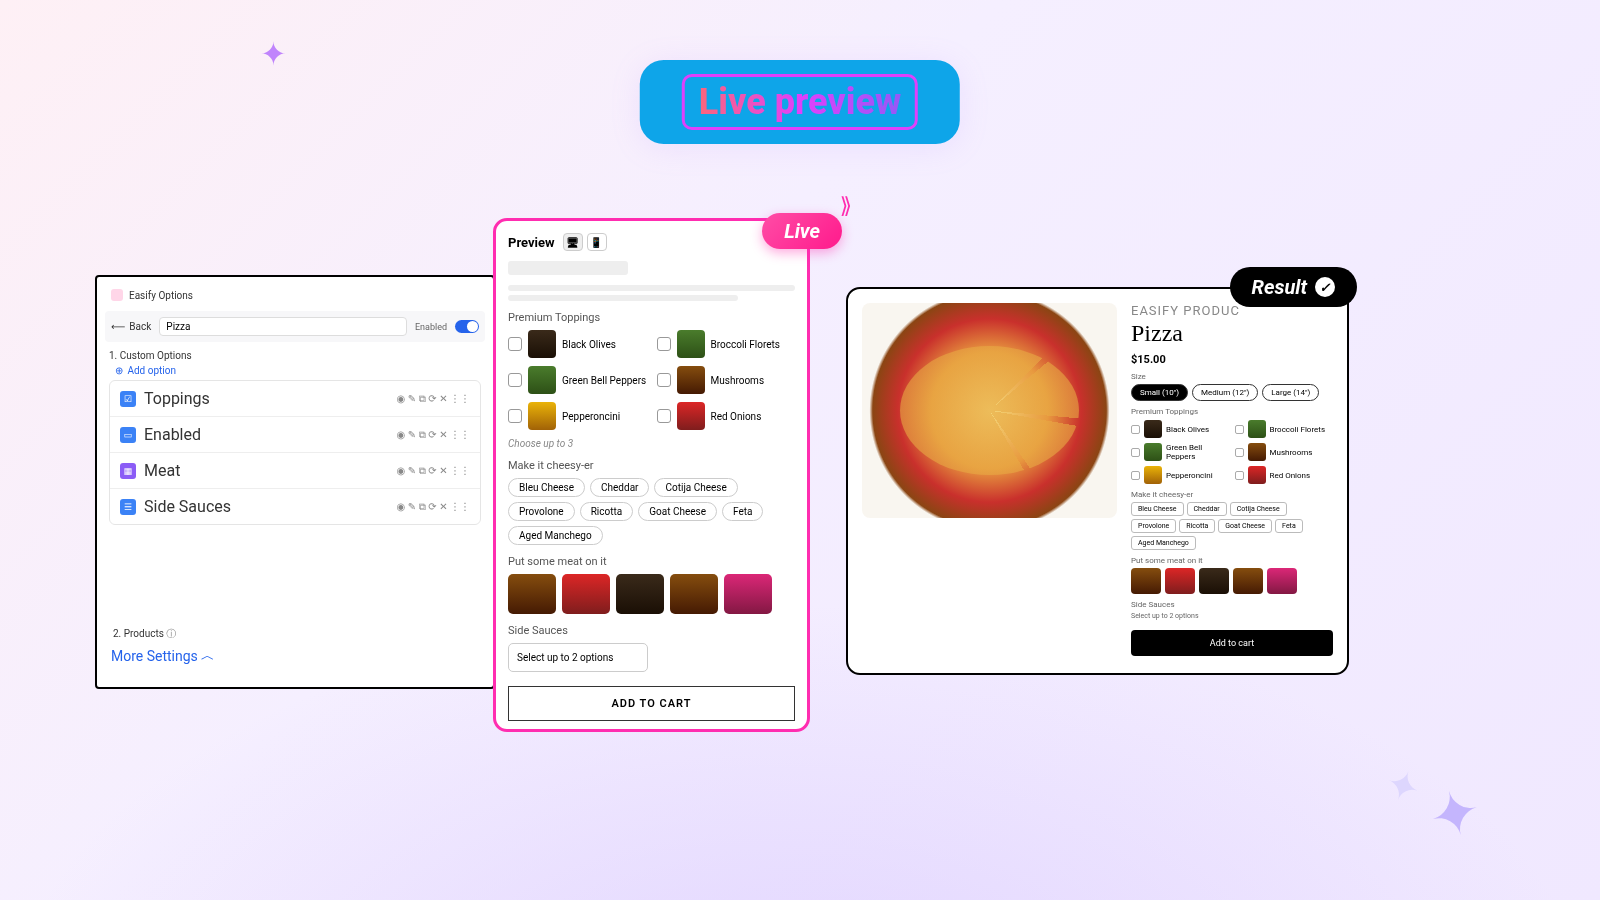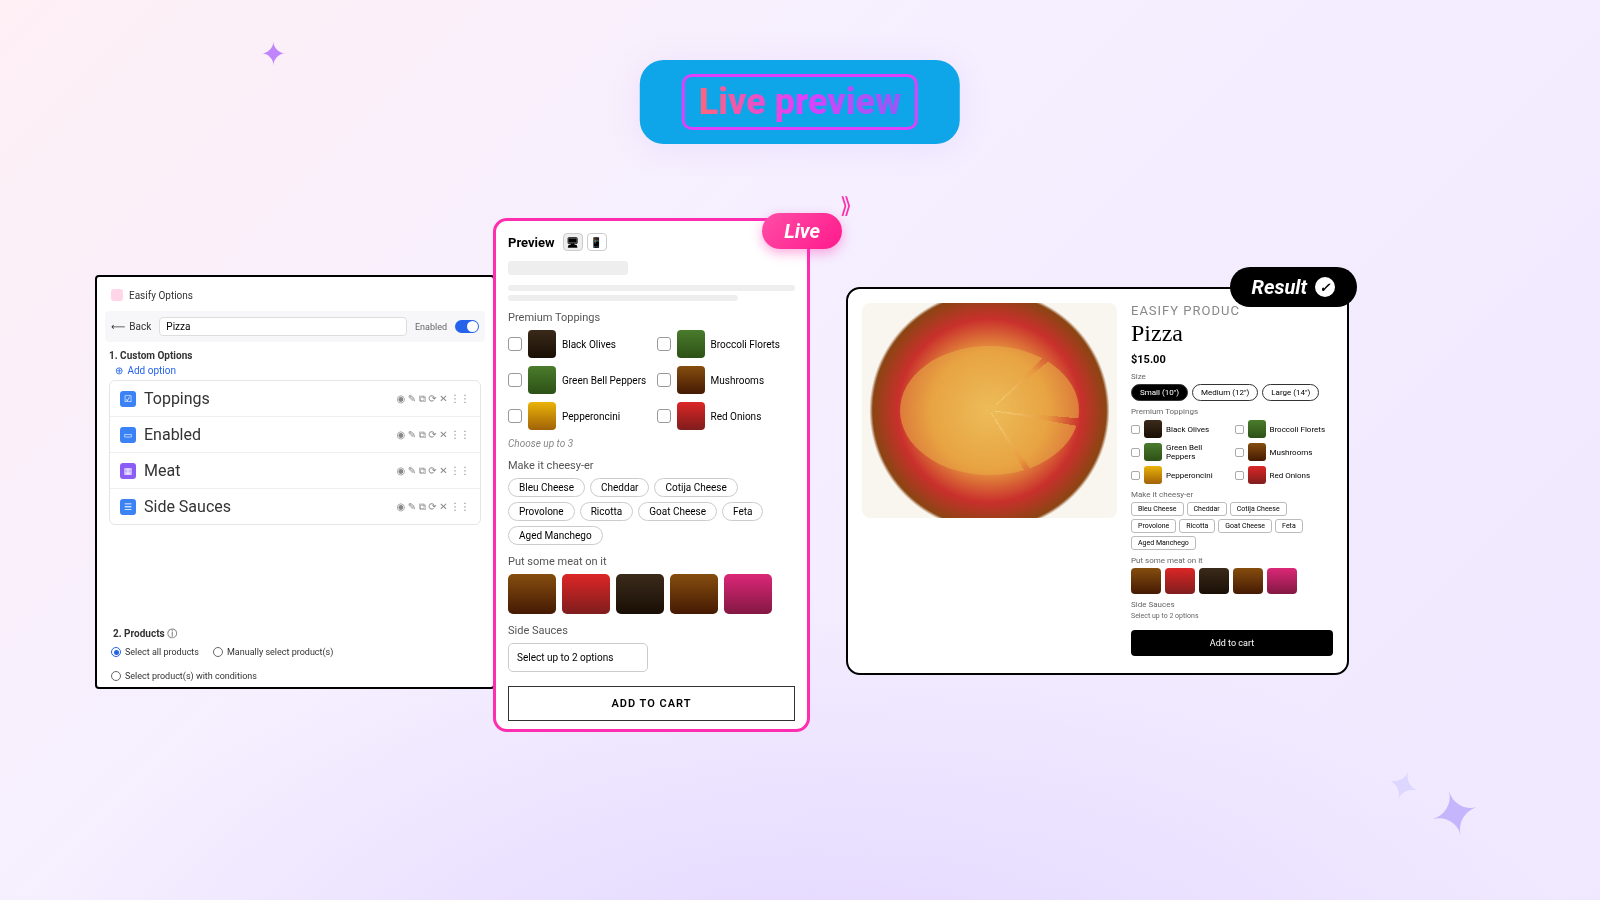--- a/index.html
+++ b/index.html
@@ -14,21 +14,21 @@
 
 .panel-left{position:absolute;top:275px;left:95px;width:400px;height:414px;background:#fff;border:2px solid #000;border-radius:4px;padding:8px;font-size:10px;color:#333;overflow:hidden}
 .pl-head{display:flex;align-items:center;gap:6px;padding:4px 6px}
 .pl-logo{width:12px;height:12px;background:#ffd6e8;border-radius:3px}
 .pl-row{display:flex;align-items:center;gap:8px;padding:6px;background:#f7f7f9;margin:6px 0;border-radius:4px}
 .pl-back{display:flex;align-items:center;gap:4px;font-size:10px}
 .pl-input{flex:1;background:#fff;border:1px solid #ddd;border-radius:4px;padding:3px 6px;font-size:10px}
 .pl-enabled{font-size:9px;color:#666}
 .pl-toggle{width:24px;height:13px;background:#2563eb;border-radius:7px;position:relative}
 .pl-toggle::after{content:'';position:absolute;right:1px;top:1px;width:11px;height:11px;background:#fff;border-radius:50%}
-.pl-section{font-weight:700;font-size:10px;margin:8px 4px 4px}
+.pl-section{font-weight:400;font-size:10px;margin:8px 4px 4px}
 .pl-add{color:#2563eb;font-size:10px;margin:4px 10px;display:flex;align-items:center;gap:4px}
 .pl-options{border:1px solid #e5e5e5;border-radius:6px;margin:4px}
 .pl-opt{display:flex;align-items:center;gap:8px;padding:8px 10px;border-bottom:1px solid #eee}
 .pl-opt:last-child{border-bottom:none}
 .pl-opt-ico{width:16px;height:16px;border-radius:3px;display:flex;align-items:center;justify-content:center;font-size:9px;color:#fff}
 .ico-blue{background:#3b82f6}.ico-purple{background:#8b5cf6}
 .pl-opt-name{flex:1;font-size:16px}
 .pl-opt-acts{display:flex;gap:6px;color:#888;font-size:10px}
 .pl-products{margin-top:90px;padding:4px}
 .pl-radio-row{display:flex;gap:14px;margin:6px 2px;flex-wrap:wrap}
@@ -129,34 +129,20 @@
         <div class="pl-opt-acts">◉ ✎ ⧉ ⟳ ✕ ⋮⋮</div>
       </div>
     <div class="pl-opt">
         <div class="pl-opt-ico ico-blue">☰</div>
         <span class="pl-opt-name">Side Sauces</span>
         <div class="pl-opt-acts">◉ ✎ ⧉ ⟳ ✕ ⋮⋮</div>
       </div>
   </div>
   <div class="pl-products">
     <div class="pl-section"><span>2. Products</span> <span style="color:#888">ⓘ</span></div>
-    <div class="pl-radio-row">
-      <label class="pl-radio">
-          <span class="pl-radio-dot sel"></span>
-          <span>Select all products</span>
-        </label>
-      <label class="pl-radio">
-          <span class="pl-radio-dot"></span>
-          <span>Manually select product(s)</span>
-        </label>
-      <label class="pl-radio">
-          <span class="pl-radio-dot"></span>
-          <span>Select product(s) with conditions</span>
-        </label>
-    </div>
     <div class="pl-more"><span>More Settings</span> ︿</div>
 
   </div>
 </div>
 
 <div class="panel-center">
   <div class="live-waves">⟫</div>
   <div class="live-badge">Live</div>
   <div class="pc-head">
     <span>Preview</span>

